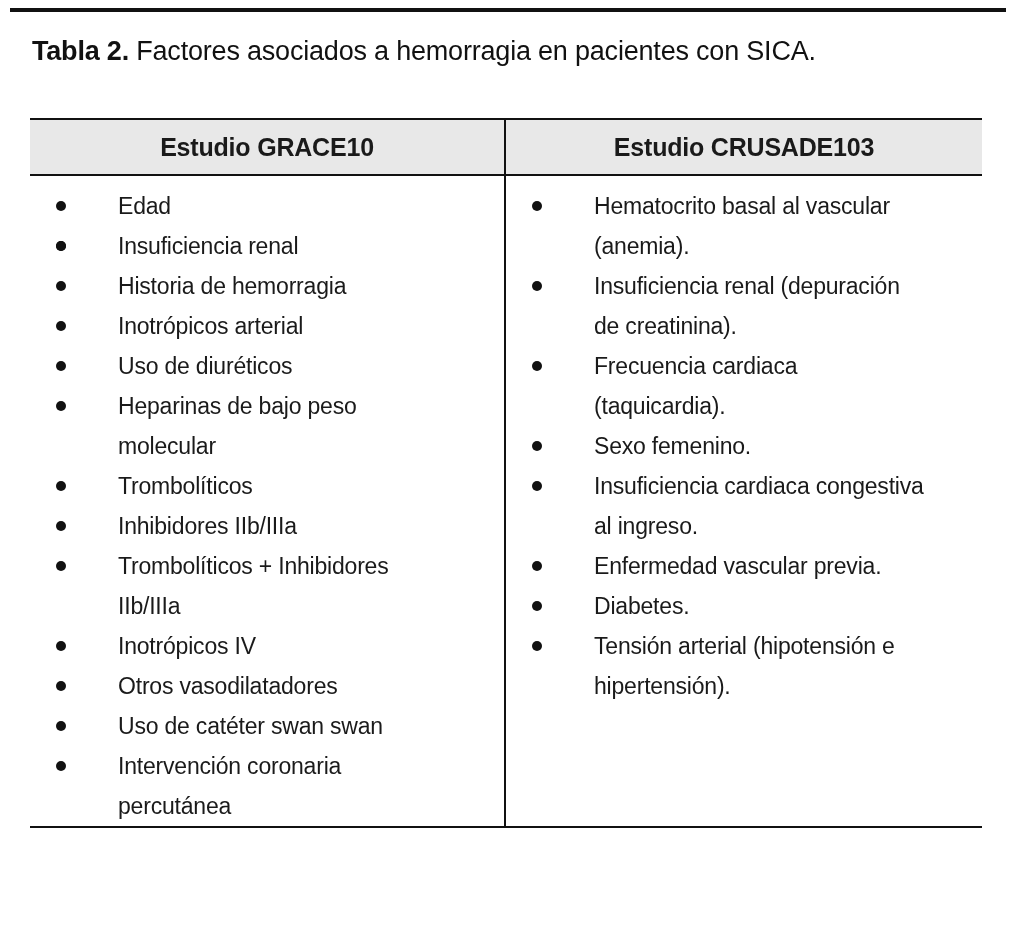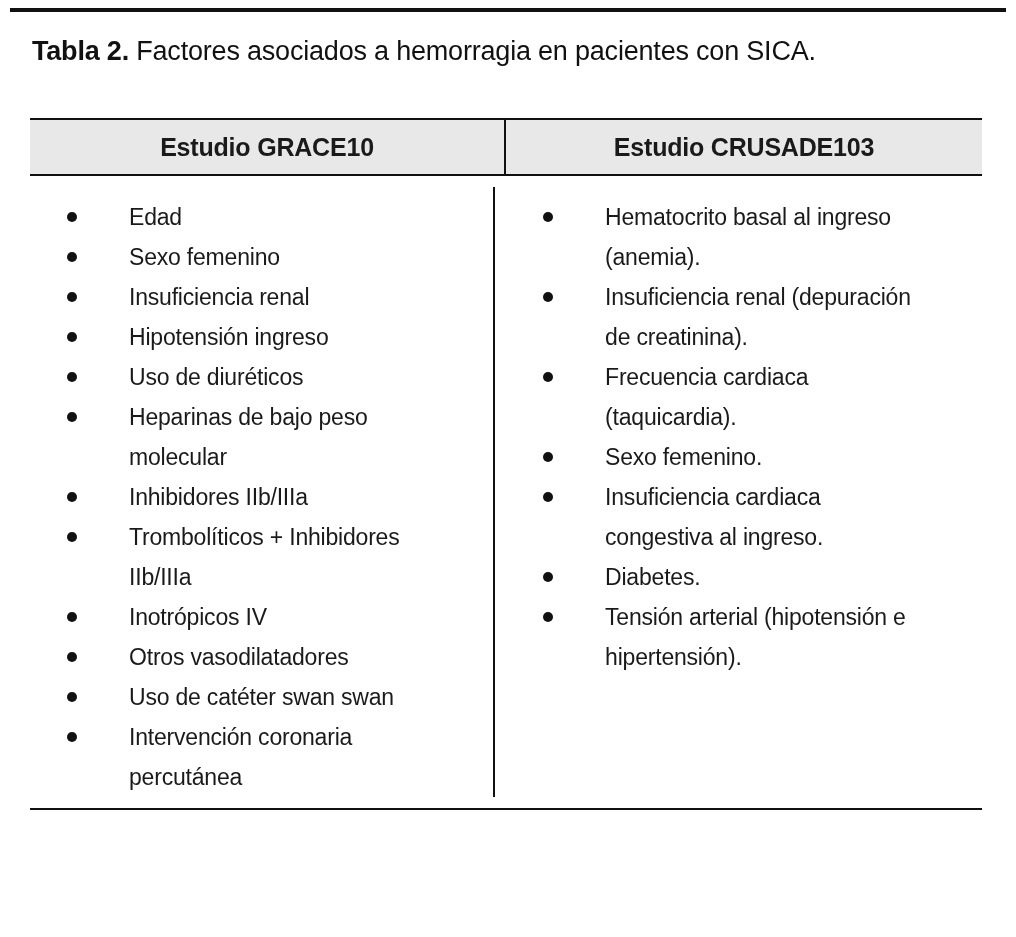--- a/index.html
+++ b/index.html
@@ -61,21 +61,21 @@
   .th-left { border-right: 2px solid #111111; }
   .tbody {
     display: flex;
     align-items: stretch;
     border-bottom: 2px solid #111111;
     background: #ffffff;
   }
   ul.col {
     flex: 1 1 50%;
     list-style: none;
-    margin: 11px;
+    margin: 0;
     padding: 10px 0 0 0;
   }
   ul.col-left { border-right: 2px solid #111111; }
   li.item {
     position: relative;
     padding-left: 88px;
     font-size: 23px;
     line-height: 40px;
     letter-spacing: -0.2px;
   }
@@ -107,38 +107,41 @@
 
     <div class="thead">
       <div class="th th-left">Estudio GRACE10</div>
       <div class="th">Estudio CRUSADE103</div>
     </div>
 
     <div class="tbody">
 
       <ul class="col col-left">
         <li class="item"><span class="bullet"></span><span class="item-text">Edad</span></li>
-        <li class="item"><span class="bullet"></span><span class="item-text">Sexo femenino</span></li>
+        <li class="item"><span class="bullet"></span></li>
         <li class="item"><span class="bullet"></span><span class="item-text">Insuficiencia renal</span></li>
-        <li class="item"><span class="bullet"></span><span class="item-text">Hipotensión ingreso</span></li>
+        <li class="item"><span class="bullet"></span><span class="item-text">Historia de hemorragia</span></li>
+        <li class="item"><span class="bullet"></span><span class="item-text">Inotrópicos arterial</span></li>
         <li class="item"><span class="bullet"></span><span class="item-text">Uso de diuréticos</span></li>
         <li class="item"><span class="bullet"></span><span class="item-text">Heparinas de bajo peso molecular</span></li>
+        <li class="item"><span class="bullet"></span><span class="item-text">Trombolíticos</span></li>
         <li class="item"><span class="bullet"></span><span class="item-text">Inhibidores IIb/IIIa</span></li>
         <li class="item"><span class="bullet"></span><span class="item-text">Trombolíticos + Inhibidores IIb/IIIa</span></li>
         <li class="item"><span class="bullet"></span><span class="item-text">Inotrópicos IV</span></li>
         <li class="item"><span class="bullet"></span><span class="item-text">Otros vasodilatadores</span></li>
         <li class="item"><span class="bullet"></span><span class="item-text">Uso de catéter swan swan</span></li>
         <li class="item"><span class="bullet"></span><span class="item-text">Intervención coronaria percutánea</span></li>
       </ul>
 
       <ul class="col col-right">
-        <li class="item"><span class="bullet"></span><span class="item-text">Hematocrito basal al ingreso (anemia).</span></li>
+        <li class="item"><span class="bullet"></span><span class="item-text">Hematocrito basal al vascular (anemia).</span></li>
         <li class="item"><span class="bullet"></span><span class="item-text">Insuficiencia renal (depuración de creatinina).</span></li>
         <li class="item"><span class="bullet"></span><span class="item-text">Frecuencia cardiaca (taquicardia).</span></li>
         <li class="item"><span class="bullet"></span><span class="item-text">Sexo femenino.</span></li>
         <li class="item"><span class="bullet"></span><span class="item-text">Insuficiencia cardiaca congestiva al ingreso.</span></li>
+        <li class="item"><span class="bullet"></span><span class="item-text">Enfermedad vascular previa.</span></li>
         <li class="item"><span class="bullet"></span><span class="item-text">Diabetes.</span></li>
         <li class="item"><span class="bullet"></span><span class="item-text">Tensión arterial (hipotensión e hipertensión).</span></li>
       </ul>
 
     </div>
   </div>
 </div>
 
 </body></html>

